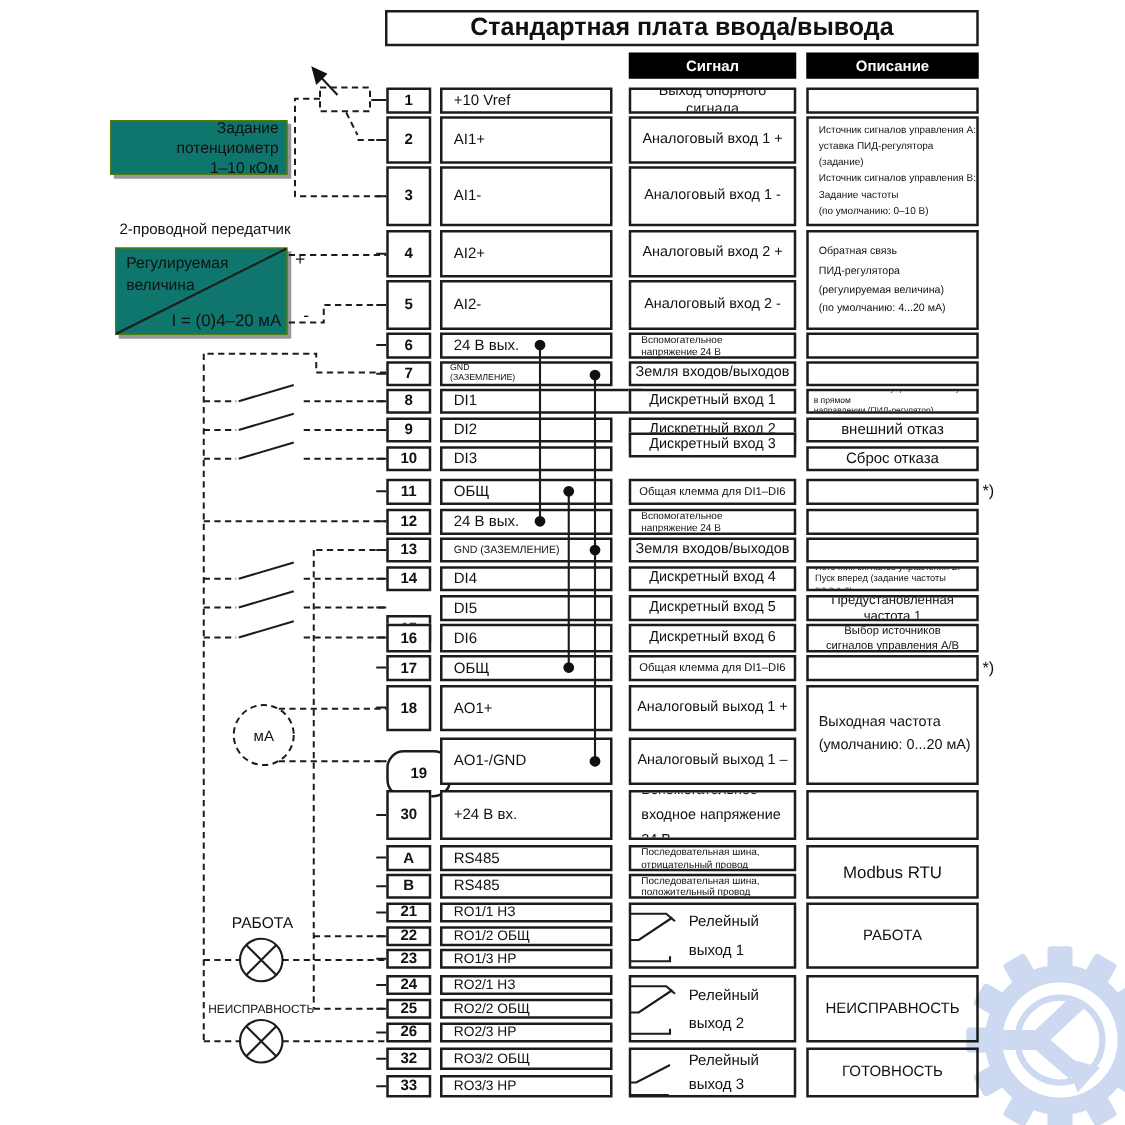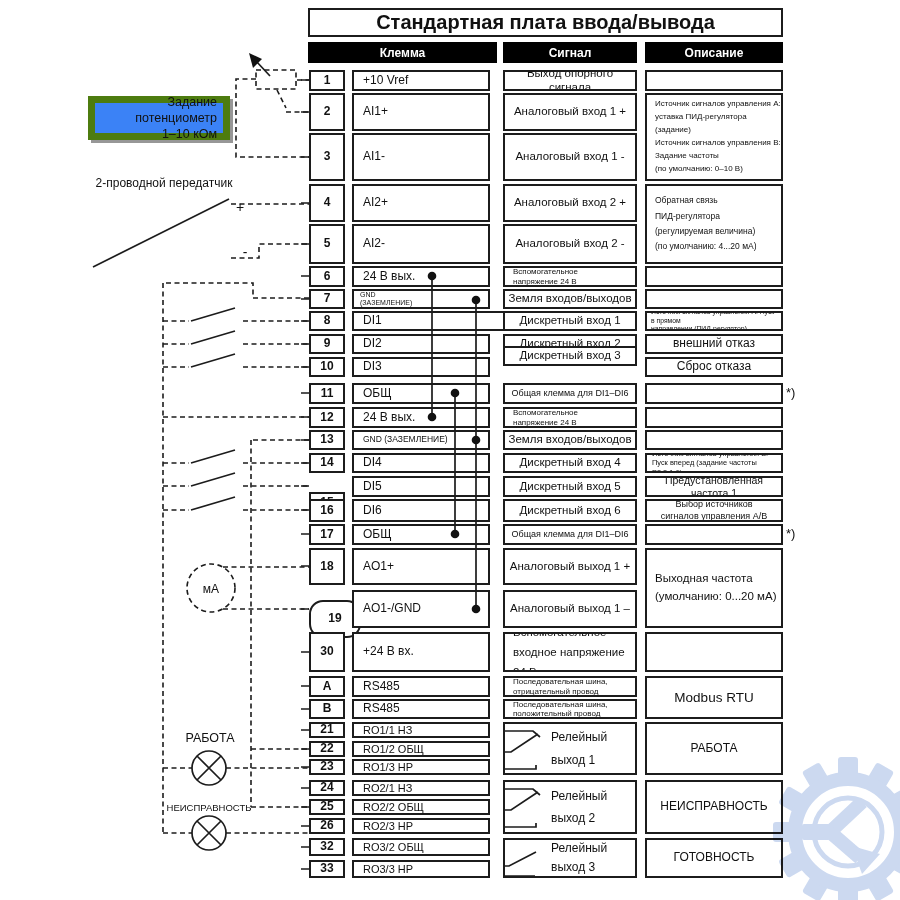--- a/index.html
+++ b/index.html
@@ -29,21 +29,21 @@
   .lhD{line-height:1.75}
   .lhE{line-height:1.18}
   .rsig{justify-content:flex-start;text-align:left;padding-left:46px;font-size:12px;line-height:1.85}
   .rsig3{line-height:1.55}
   .starmark{position:absolute;font-size:13px;color:#111}
   .titlebox{position:absolute;left:308px;top:8px;width:475px;height:29px;box-sizing:border-box;
             border:2px solid #1c1c1c;display:flex;align-items:center;justify-content:center;
             font-size:20px;font-weight:bold}
   .hdr{position:absolute;top:42px;height:21px;background:#000;color:#fff;font-weight:bold;
        font-size:12px;display:flex;align-items:center;justify-content:center}
-  .gray{position:absolute;background:#3b82f6;border:7px solid #4d7c0f;box-sizing:border-box;
+  .gray{position:absolute;background:#0f766e;border:1px solid #4d7c0f;box-sizing:border-box;
         box-shadow:3px 3px 0 #979797}
   .potbox{left:88px;top:96px;width:142px;height:44px;display:flex;flex-direction:column;
           justify-content:center;padding-right:6px;text-align:right;font-size:12.5px;line-height:16px}
   .txbox{left:92px;top:198px;width:138px;height:70px}
   .txl1{position:absolute;left:8px;top:4px;font-size:12.5px}
   .txl2{position:absolute;left:8px;top:22px;font-size:12.5px}
   .txval{position:absolute;right:4px;bottom:3px;font-size:13.5px}
   .cap{position:absolute;left:93px;top:176px;width:142px;height:15px;text-align:center;font-size:12px}
   .runlbl{position:absolute;left:158px;top:731px;width:104px;text-align:center;font-size:12.5px}
   .faultlbl{position:absolute;left:146px;top:802px;width:126px;text-align:center;font-size:9.5px}
@@ -54,31 +54,35 @@
   .mtxt{font-size:12px;text-anchor:middle;fill:#111;font-family:"Liberation Sans",sans-serif}
   .pmtxt{font-size:14px;text-anchor:middle;fill:#111;font-family:"Liberation Sans",sans-serif}
   .wm{mix-blend-mode:multiply;opacity:.93}
 </style>
 </head>
 <body>
 
 <div class="stage">
 
   <div class="titlebox">Стандартная плата ввода/вывода</div>
-  <div class="hdr" style="left:308px;width:189px">Клемма</div>
   <div class="hdr" style="left:503px;width:134px">Сигнал</div>
   <div class="hdr" style="left:645px;width:138px">Описание</div>
 
   <div class="gray potbox">
     <div>Задание потенциометр</div>
     <div>1–10 кОм</div>
   </div>
 
   <div class="cap">2-проводной передатчик</div>
 
+  <div class="gray txbox">
+    <div class="txl1">Регулируемая</div>
+    <div class="txl2">величина</div>
+    <div class="txval">I = (0)4–20 мА</div>
+  </div>
 
   <div class="runlbl">РАБОТА</div>
   <div class="faultlbl">НЕИСПРАВНОСТЬ</div>
 
   <div id="tbl">
       <div class="cell num" style="left: 309px; top: 70px; width: 36px; height: 21px;">1</div>
       <div class="cell lbl " style="left: 352px; top: 70px; width: 138px; height: 21px;">+10 Vref</div>
       <div class="cell " style="left: 503px; top: 70px; width: 134px; height: 21px;">Выход опорного сигнала</div>
       <div class="cell " style="left: 645px; top: 70px; width: 138px; height: 21px;"></div>
       <div class="cell num" style="left: 309px; top: 93px; width: 36px; height: 38px;">2</div>

